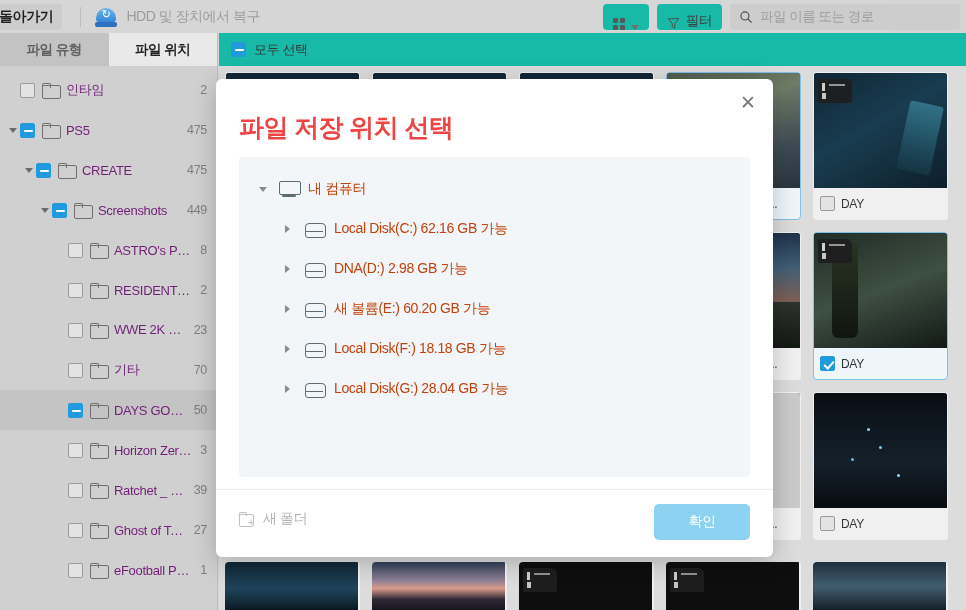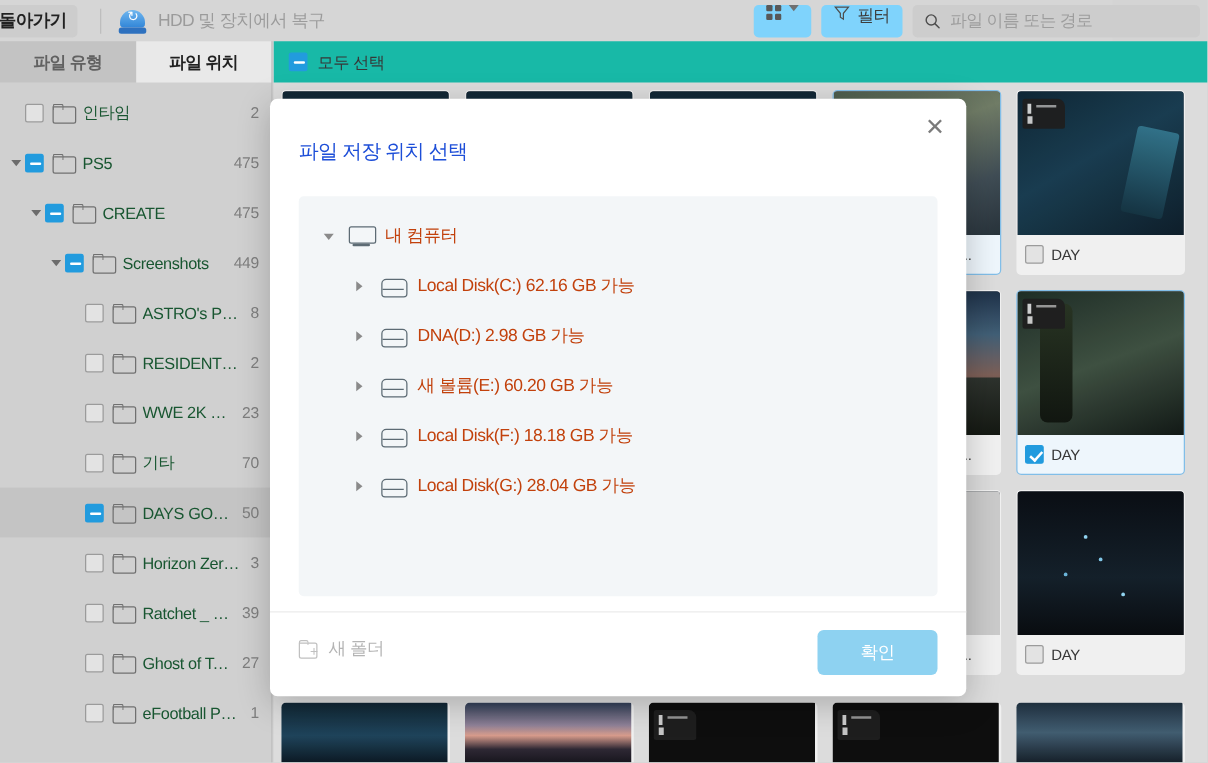--- a/index.html
+++ b/index.html
@@ -32,22 +32,22 @@
     position: absolute; left: 0px; bottom: 1px; width: 22px; height: 5px;
     background: #2a6fbe; border-radius: 2px;
   }
   .hdd-icon .glyph {
     position: absolute; left: 6px; top: 3px; width: 10px; height: 10px;
     color: #fff; font-size: 11px; line-height: 10px; text-align: center;
   }
   .tb-title { font-size: 14px; color: #9a9a9a; letter-spacing: -.5px; }
   .tb-right { margin-left: auto; display: flex; align-items: center; gap: 8px; }
   .tb-chip {
-    height: 26px; border-radius: 4px; background: #7dd3fc;
-    display: flex; align-items: flex-start; gap: 6px; padding: 0 10px;
+    height: 26px; border-radius: 4px; background: #14b8a6;
+    display: flex; align-items: flex-end; gap: 6px; padding: 0 10px;
     font-size: 13.5px; color: #3a3a3a; letter-spacing: -.4px;
   }
   .grid-ico { display: grid; grid-template-columns: 5px 5px; grid-gap: 2px; }
   .grid-ico i { width: 5px; height: 5px; background: #555; border-radius: 1px; display: block; }
   .caret-dn {
     width: 0; height: 0; border-left: 4px solid transparent;
     border-right: 4px solid transparent; border-top: 5px solid #6d6d6d;
   }
   .funnel { width: 13px; height: 13px; }
   .search-chip {
@@ -106,21 +106,21 @@
   .folder::before {
     content: ""; position: absolute; left: 0; top: 2px; width: 17px; height: 12px;
     border: 1.4px solid #6e6e6e; border-radius: 0 2px 2px 2px; background: transparent;
   }
   .folder::after {
     content: ""; position: absolute; left: 0; top: 0px; width: 7px; height: 4px;
     border: 1.4px solid #6e6e6e; border-bottom: none; border-radius: 2px 2px 0 0;
   }
   .tlabel {
     flex: 1; white-space: nowrap; overflow: hidden; text-overflow: ellipsis;
-    color: #14532d;
+    color: #701a75;
   }
   .tcount { font-size: 12.5px; color: #7c7c7c; margin-left: 8px; }
 
   
   .main {
     position: absolute; left: 219px; top: 0; width: 747px; height: 577px;
     background: #dcdcdc;
   }
   .selectall {
     height: 33px; display: flex; align-items: center; padding-left: 12px;
@@ -196,22 +196,22 @@
     position: absolute; left: 216px; top: 79px; width: 557px; height: 478px;
     background: #fff; border-radius: 6px;
     box-shadow: 0 6px 26px rgba(0,0,0,.22);
   }
   .modal-close {
     position: absolute; right: 12px; top: 10px; width: 26px; height: 26px;
     display: flex; align-items: center; justify-content: center;
     font-size: 19px; color: #7b7b7b; line-height: 1;
   }
   .modal-title {
-    position: absolute; left: 23px; top: 32px; font-size: 16px; color: #1d4ed8;
-    font-weight: 400; letter-spacing: -.6px;
+    position: absolute; left: 23px; top: 32px; font-size: 25px; color: #ef4444;
+    font-weight: 700; letter-spacing: -.6px;
   }
   .drivepanel {
     position: absolute; left: 23px; top: 78px; width: 511px; height: 320px;
     background: #f3f6f8; border-radius: 4px; padding: 12px 0 0 0; overflow: hidden;
   }
   .drow {
     height: 40px; display: flex; align-items: center;
     font-size: 14px; color: #c2410c; letter-spacing: -.35px;
   }
   .drow.root { padding-left: 20px; }

